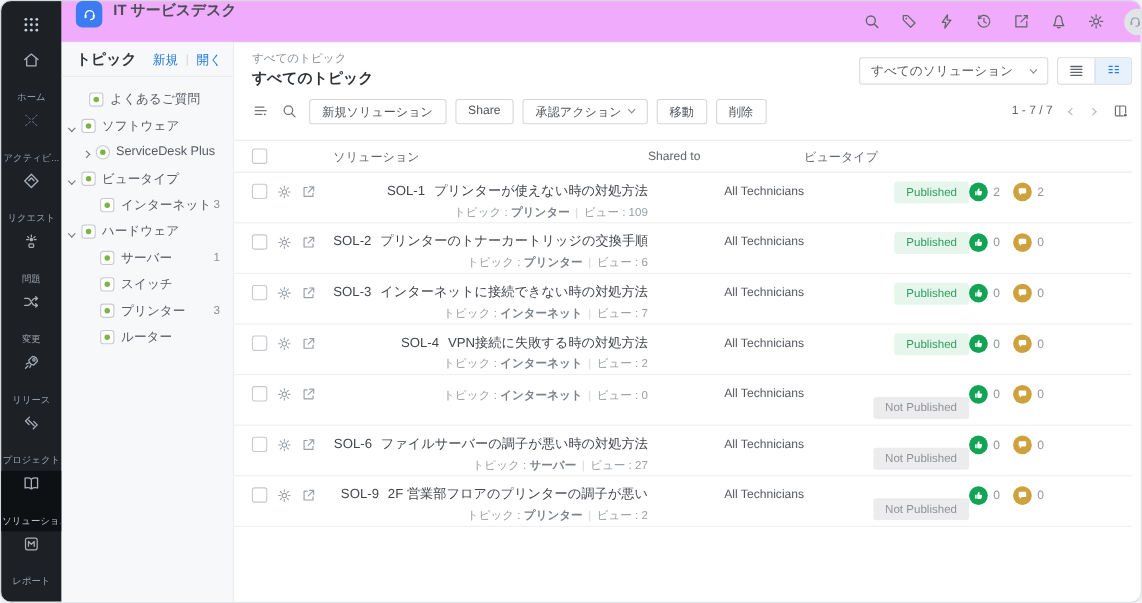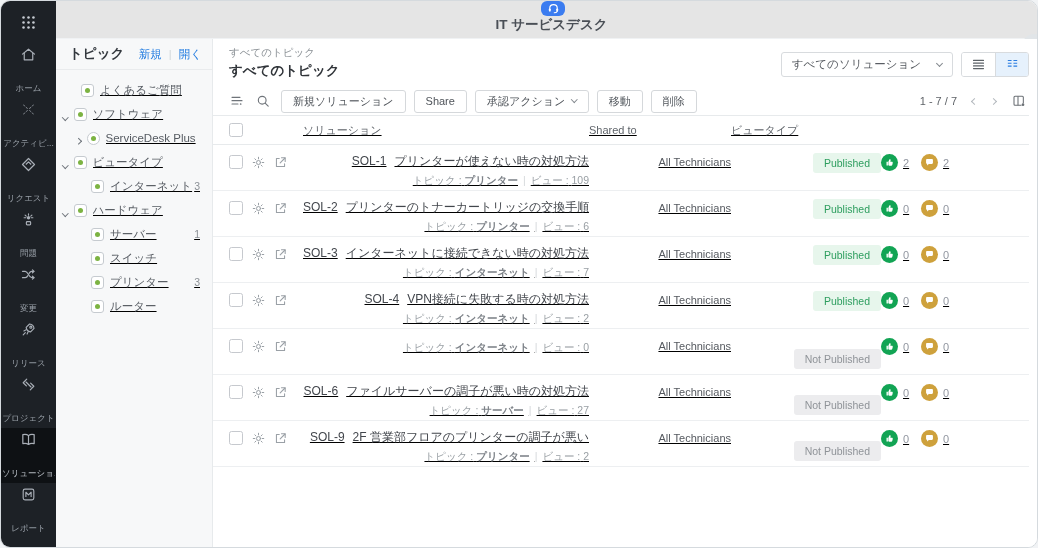--- a/index.html
+++ b/index.html
@@ -14,34 +14,34 @@
   .rail-label{font-size:8.5px;letter-spacing:0;color:#9aa1a9;white-space:nowrap;max-width:53px;overflow:hidden;}
   .rail-item.active .rail-label{color:#c2c8cf;}
   .ic18{width:17px;height:17px;}
   .ic17{width:17px;height:17px;}
   .ic16{width:16px;height:16px;}
   .ic15{width:15px;height:15px;}
   .ic14{width:14px;height:14px;}
   .ic11{width:11px;height:11px;}
 
   
-  .appbar{position:absolute;left:55px;right:0;top:0;height:38px;background:#e5e5e5;border-bottom:1px solid #f0f2f4;display:flex;align-items:center;flex-direction:column;}
+  .appbar{position:absolute;left:55px;right:0;top:0;height:38px;background:#f0abfc;border-bottom:1px solid #f0f2f4;display:flex;}
   .logo{width:24px;height:24px;border-radius:6px;background:#3b7cf0;display:flex;align-items:center;justify-content:center;margin-left:13px;color:#fff;}
   .app-title{margin-left:10px;font-size:13.5px;font-weight:700;color:#4a4f56;}
   .appbar-right{margin-left:auto;display:flex;align-items:center;gap:17px;padding-right:0;}
   .abtn{color:#5f6569;display:flex;align-items:center;justify-content:center;cursor:pointer;}
   .avatar{width:24px;height:24px;border-radius:50%;background:#e1e5e8;display:flex;align-items:center;justify-content:flex-start;overflow:hidden;color:#9aa1a8;margin-right:-9px;cursor:pointer;padding-left:3px;}
 
   
   .topics{position:absolute;left:55px;top:38px;bottom:0;width:157px;background:#f7f8f9;border-right:1px solid #e7eaec;}
   .topics-head{height:31px;display:flex;align-items:center;padding:0 10px 0 13px;border-bottom:1px solid #e9ebed;justify-content:space-between;}
   .topics-title{font-size:13.5px;font-weight:700;color:#33383e;flex:1;}
   .tlink{font-size:11.5px;color:#1f7ae0;cursor:pointer;}
   .tsep{color:#d2d6da;margin:0 7px;font-size:11px;}
-  .ttree{padding-top:8px;text-decoration:underline;}
+  .ttree{padding-top:8px;}
   .titem{height:24px;display:flex;align-items:center;cursor:pointer;padding-right:12px;}
   .titem.lvl0{padding-left:7px;}
   .titem.lvl1{padding-left:35px;}
   .titem.lvl-sdp{padding-left:20px;}
   .tchev{margin-right:6px;color:#6f757c;}
   .tchev-spacer{width:12px;margin-right:6px;}
   .ticon{width:13px;height:13px;border:1px solid #c6cbd0;border-radius:3px;background:#fff;position:relative;flex:none;margin-right:6px;}
   .ticon::after{content:"";position:absolute;left:3px;top:3px;width:5px;height:5px;border-radius:50%;background:#7cb342;}
   .ticon.round{border-radius:50%;}
   .tlabel{font-size:11.5px;color:#565b62;white-space:nowrap;overflow:hidden;flex:1;}
@@ -63,21 +63,21 @@
   .tb-space{flex:1;}
   .pag-range{font-size:11px;color:#5f6368;margin-right:4px;}
   .pag-chev{color:#b3b8bd;cursor:pointer;display:flex;align-items:center;padding:0 3px;}
   .chev{display:inline-block;width:5px;height:5px;border-right:1.4px solid currentColor;border-bottom:1.4px solid currentColor;}
   .chev.down{transform:rotate(45deg);margin-top:-3px;}
   .chev.right{transform:rotate(-45deg);}
   .chev.left{transform:rotate(135deg);}
   .chev.sm{width:4.5px;height:4.5px;}
 
   
-  .table{position:absolute;left:0;top:76px;right:8px;text-decoration:underline;}
+  .table{position:absolute;left:0;top:88px;right:8px;}
   .trow{display:grid;grid-template-columns:22px 22px 30px 286px 142px 150px 1fr 46px 52px;padding:0 10px 0 16px;align-items:start;border-bottom:1px solid #edeff1;}
   .thead{height:30px;border-top:1px solid #e7eaec;border-bottom:1px solid #e7eaec;align-items:center;}
   .th{font-size:11px;color:#60656b;}
   .trow.body{height:46px;text-align:right;}
   .cb{width:14px;height:14px;border:1px solid #c6c9ce;border-radius:2.5px;background:#fff;cursor:pointer;margin-top:0;}
   .body .cb{margin-top:10px;}
   .ric{color:#9aa0a6;margin-top:10px;cursor:pointer;display:flex;}
   .sol{padding-top:8px;min-width:0;}
   .sol-t{font-size:12px;color:#42464c;font-weight:500;white-space:nowrap;overflow:hidden;cursor:pointer;}
   .sol-id{margin-right:8px;}

